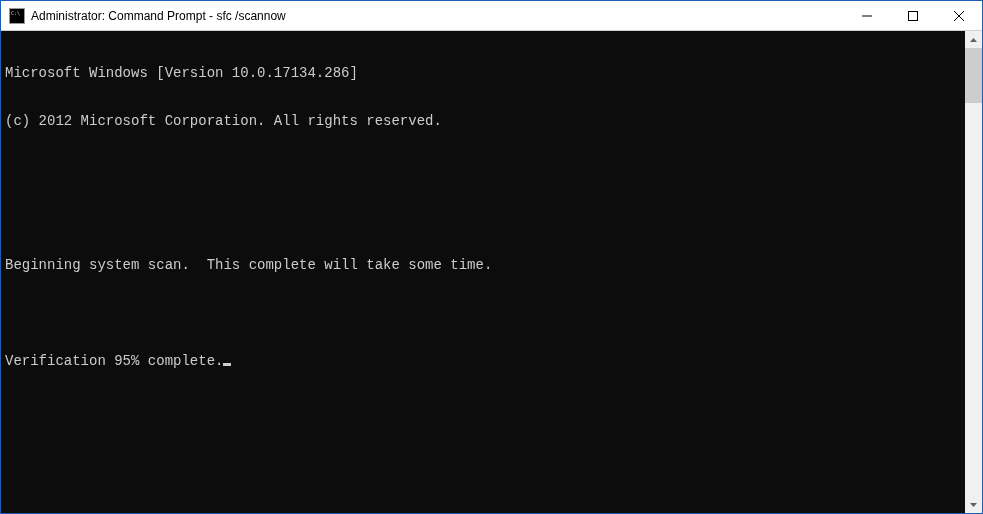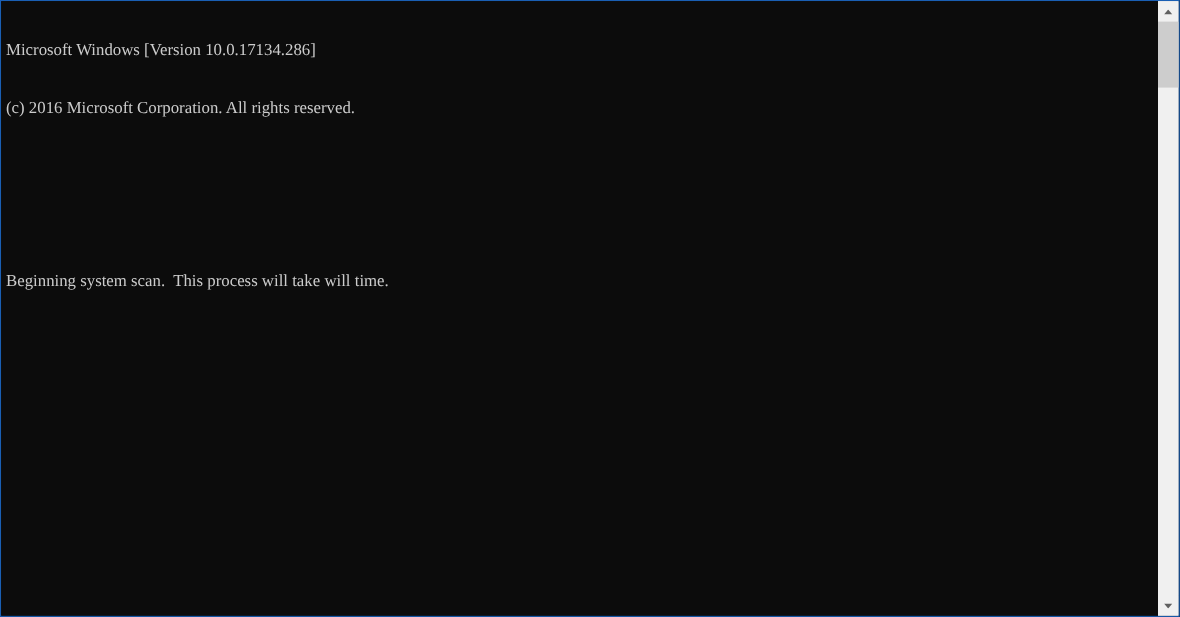--- a/index.html
+++ b/index.html
@@ -80,21 +80,21 @@
       flex: 1;
       background: #0c0c0c;
       color: #cccccc;
       font-family: Consolas, "Courier New", monospace;
       font-size: 14px;
       line-height: 16px;
       padding: 2px 0 2px 4px;
       white-space: pre;
       overflow: hidden;
     }
-    .console-line { min-height: 16px; font-family: Liberation Serif, serif; }
+    .console-line { min-height: 16px; }
     .cursor {
       display: inline-block;
       width: 8px;
       height: 3px;
       background: #cccccc;
       vertical-align: baseline;
       margin-bottom: -1px;
       margin-left: 0px;
     }
     .scrollbar {
@@ -124,28 +124,51 @@
       right: 0;
       height: 55px;
       background: #cdcdcd;
       cursor: pointer;
     }
   </style>
 </head>
 <body>
 
 <div class="window">
+  <div class="titlebar">
+    <div class="titlebar-icon"></div>
+    <div class="titlebar-title">Administrator: Command Prompt - sfc  /scannow</div>
+    <div class="titlebar-buttons">
+      <div class="titlebar-btn">
+        <svg viewBox="0 0 10 10">
+            <line x1="0" y1="5" x2="10" y2="5" stroke="currentColor" stroke-width="1"></line>
+          </svg>
+      </div>
+      <div class="titlebar-btn">
+        <svg viewBox="0 0 10 10">
+            <rect x="0.5" y="0.5" width="9" height="9" fill="none" stroke="currentColor" stroke-width="1"></rect>
+          </svg>
+      </div>
+      <div class="titlebar-btn close">
+        <svg viewBox="0 0 10 10">
+            <line x1="0" y1="0" x2="10" y2="10" stroke="currentColor" stroke-width="1"></line>
+            <line x1="10" y1="0" x2="0" y2="10" stroke="currentColor" stroke-width="1"></line>
+          </svg>
+      </div>
+    </div>
+  </div>
   <div class="console-wrap">
     <div class="console">
       <div class="console-line">Microsoft Windows [Version 10.0.17134.286]</div>
-      <div class="console-line">(c) 2016 Microsoft Corporation. All rights reserved.</div>
+      <div class="console-line">(c) 2012 Microsoft Corporation. All rights reserved.</div>
       <div class="console-line"></div>
       <div class="console-line"></div>
-      <div class="console-line">Beginning system scan.  This process will take will time.</div>
+      <div class="console-line">Beginning system scan.  This complete will take some time.</div>
       <div class="console-line"></div>
+      <div class="console-line"><span>Verification 95% complete.</span><span class="cursor"></span></div>
     </div>
     <div class="scrollbar">
       <div class="scrollbar-btn">
         <svg width="7" height="4" viewBox="0 0 7 4">
             <path d="M3.5 0 L7 4 L0 4 Z" fill="#606060"></path>
           </svg>
       </div>
       <div class="scrollbar-track">
         <div class="scrollbar-thumb"></div>
       </div>

